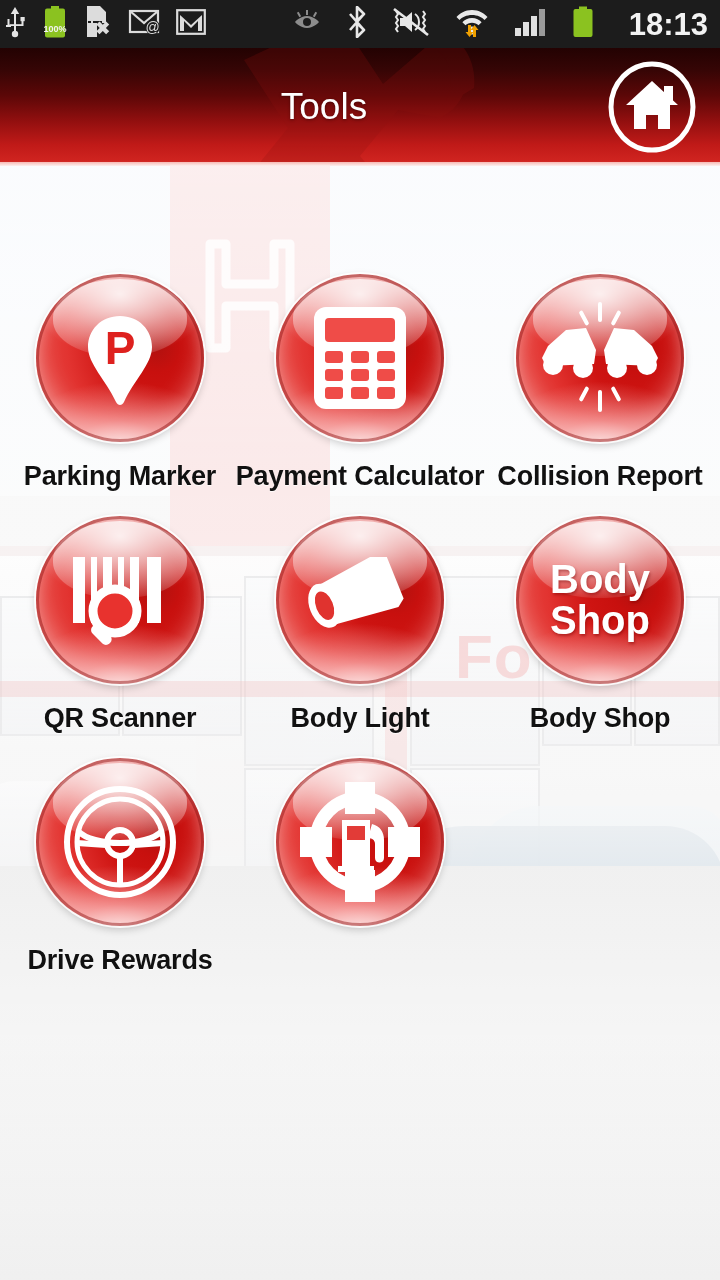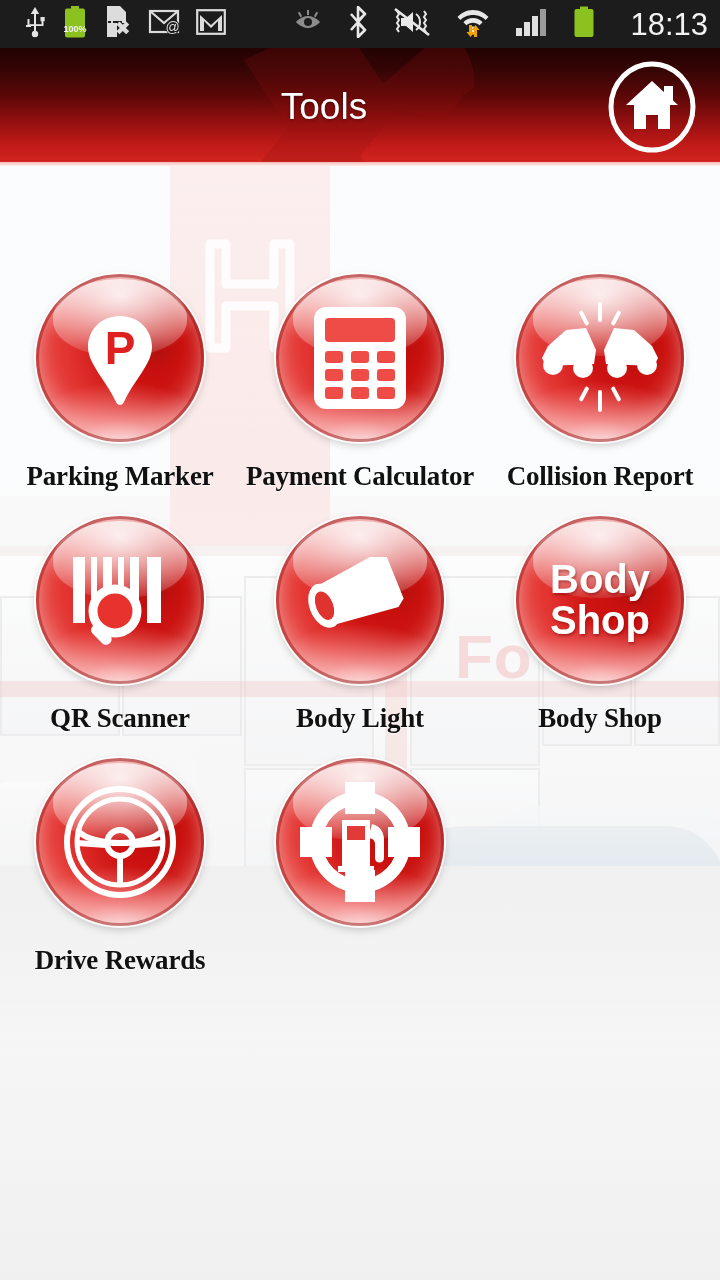--- a/index.html
+++ b/index.html
@@ -9,26 +9,26 @@
     background:#e9e9e9;
     overflow:hidden;
     position:relative;
   }
 
   
   .statusbar{
     position:absolute; top:0; left:0; width:720px; height:48px;
     background:#1c1c1c;
     display:flex; align-items:center; justify-content:space-between;
-    padding:0 12px 0 24px;
+    padding:0 12px 0 4px;
     z-index:50;
   }
   .sb-left,.sb-right{ display:flex; align-items:center; }
   .sb-left{ gap:16px; }
-  .sb-right{ gap:25px; }
+  .sb-right{ gap:25px;font-weight:bold; }
   .sb-ico{ display:block; }
   .sb-clock{
     color:#f2f2f2; font-size:31px; letter-spacing:0px;
     margin-left:9px; font-family:"Liberation Sans", sans-serif;
     line-height:1;
   }
 
   
   .header{
     position:absolute; top:48px; left:0; width:720px; height:118px;
@@ -200,21 +200,20 @@
     text-align:left;
     text-shadow:1px 2px 3px rgba(120,0,0,.45);
   }
 
   .caption{
     margin-top:19px;
     color:#111111; font-size:27px; font-weight:700;
     letter-spacing:-.2px;
     white-space:nowrap;
     text-shadow:0 1px 1px rgba(255,255,255,.8);
-    font-family:Liberation Serif, serif;
   }
 </style>
 </head>
 <body>
 
 <div class="statusbar">
   <div class="sb-left">
 
     <span class="sb-ico">
       <svg width="22" height="32" viewBox="0 0 22 32">

